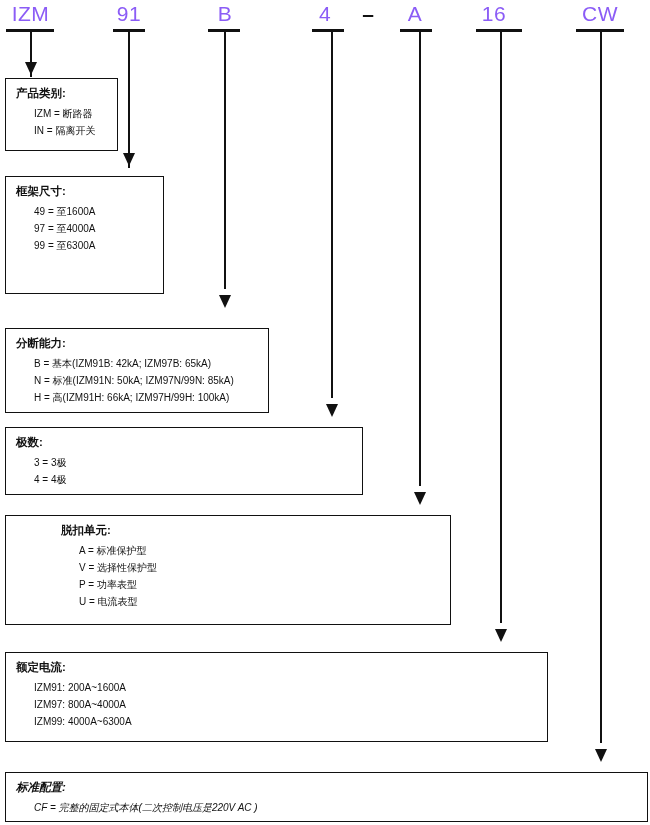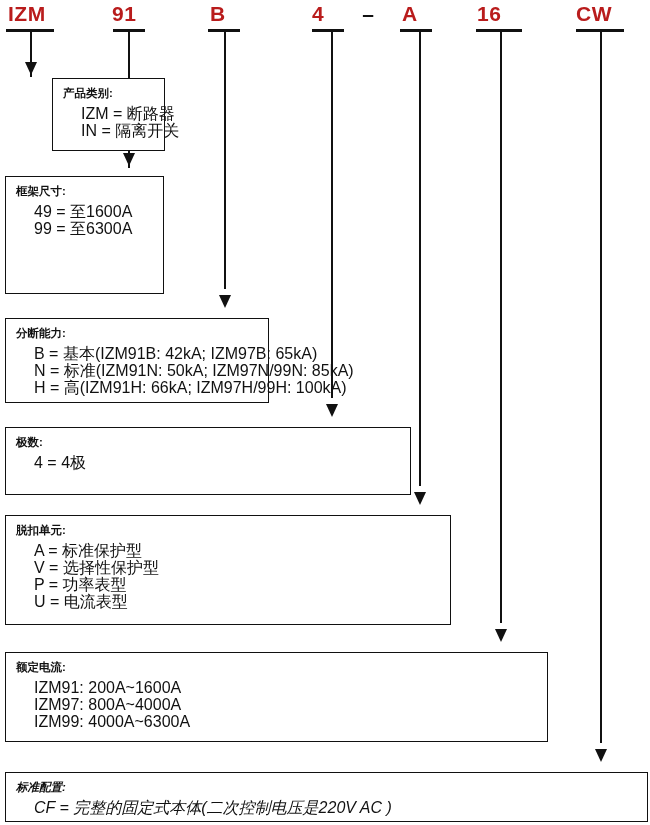--- a/index.html
+++ b/index.html
@@ -15,26 +15,26 @@
     font-family: "Liberation Sans", "DejaVu Sans", sans-serif;
     color: #111111;
     overflow: hidden;
   }
 
   
   .code-seg {
     position: absolute;
     top: 2px;
     font-size: 21px;
-    font-weight: bold;
+    font-weight: normal;
     letter-spacing: 0.5px;
     line-height: 24px;
-    text-align: left;
+    text-align: center;
     white-space: nowrap;
-    color: #b91c1c;
+    color: #8b5cf6;
   }
   .code-dash {
     position: absolute;
     top: 2px;
     font-size: 21px;
     font-weight: bold;
     line-height: 24px;
     text-align: center;
     color: #111111;
   }
@@ -72,21 +72,21 @@
     padding: 7px 0 6px 0;
   }
   .defbox .title {
     font-size: 11.5px;
     font-weight: bold;
     margin: 0 0 4px 10px;
     line-height: 15px;
     white-space: nowrap;
   }
   .defbox .row {
-    font-size: 16px;
+    font-size: 10px;
     line-height: 17px;
     margin-left: 28px;
     white-space: nowrap;
     font-weight: normal;
   }
 </style>
 </head>
 <body>
 
 <div id="page">
@@ -126,41 +126,43 @@
       <div class="arrow" style="left: 24.8px; top: 62px;"></div>
       <div class="arrow" style="left: 122.8px; top: 153px;"></div>
       <div class="arrow" style="left: 218.8px; top: 295px;"></div>
       <div class="arrow" style="left: 325.8px; top: 404px;"></div>
       <div class="arrow" style="left: 413.8px; top: 492px;"></div>
       <div class="arrow" style="left: 494.8px; top: 629px;"></div>
       <div class="arrow" style="left: 594.8px; top: 749px;"></div>
     </div>
 
   <div id="box-layer">
-      <div class="defbox" style="left: 5px; top: 78px; width: 113px; height: 73px; margin-left: 47px;">
+      <div class="defbox" style="left: 5px; top: 78px; width: 113px; height: 73px;">
         <div class="title">产品类别:</div>
         <div class="row">IZM = 断路器</div>
         <div class="row">IN = 隔离开关</div>
       </div>
       <div class="defbox" style="left: 5px; top: 176px; width: 159px; height: 118px;">
         <div class="title">框架尺寸:</div>
         <div class="row">49 = 至1600A</div>
+        <div class="row">97 = 至4000A</div>
         <div class="row">99 = 至6300A</div>
       </div>
-      <div class="defbox" style="left: 5px; top: 318px; width: 264px; height: 85px;">
+      <div class="defbox" style="left: 5px; top: 328px; width: 264px; height: 85px;">
         <div class="title">分断能力:</div>
         <div class="row">B = 基本(IZM91B: 42kA;  IZM97B: 65kA)</div>
         <div class="row">N = 标准(IZM91N: 50kA;  IZM97N/99N: 85kA)</div>
         <div class="row">H = 高(IZM91H: 66kA;  IZM97H/99H: 100kA)</div>
       </div>
-      <div class="defbox" style="left: 5px; top: 427px; width: 406px; height: 68px;">
+      <div class="defbox" style="left: 5px; top: 427px; width: 358px; height: 68px;">
         <div class="title">极数:</div>
+        <div class="row">3 = 3极</div>
         <div class="row">4 = 4极</div>
       </div>
-      <div class="defbox" style="left: 5px; top: 515px; width: 446px; height: 110px;">
+      <div class="defbox" style="left: 5px; top: 515px; width: 446px; height: 110px; padding-left: 45px;">
         <div class="title">脱扣单元:</div>
         <div class="row">A = 标准保护型</div>
         <div class="row">V = 选择性保护型</div>
         <div class="row">P = 功率表型</div>
         <div class="row">U = 电流表型</div>
       </div>
       <div class="defbox" style="left: 5px; top: 652px; width: 543px; height: 90px;">
         <div class="title">额定电流:</div>
         <div class="row">IZM91: 200A~1600A</div>
         <div class="row">IZM97: 800A~4000A</div>

